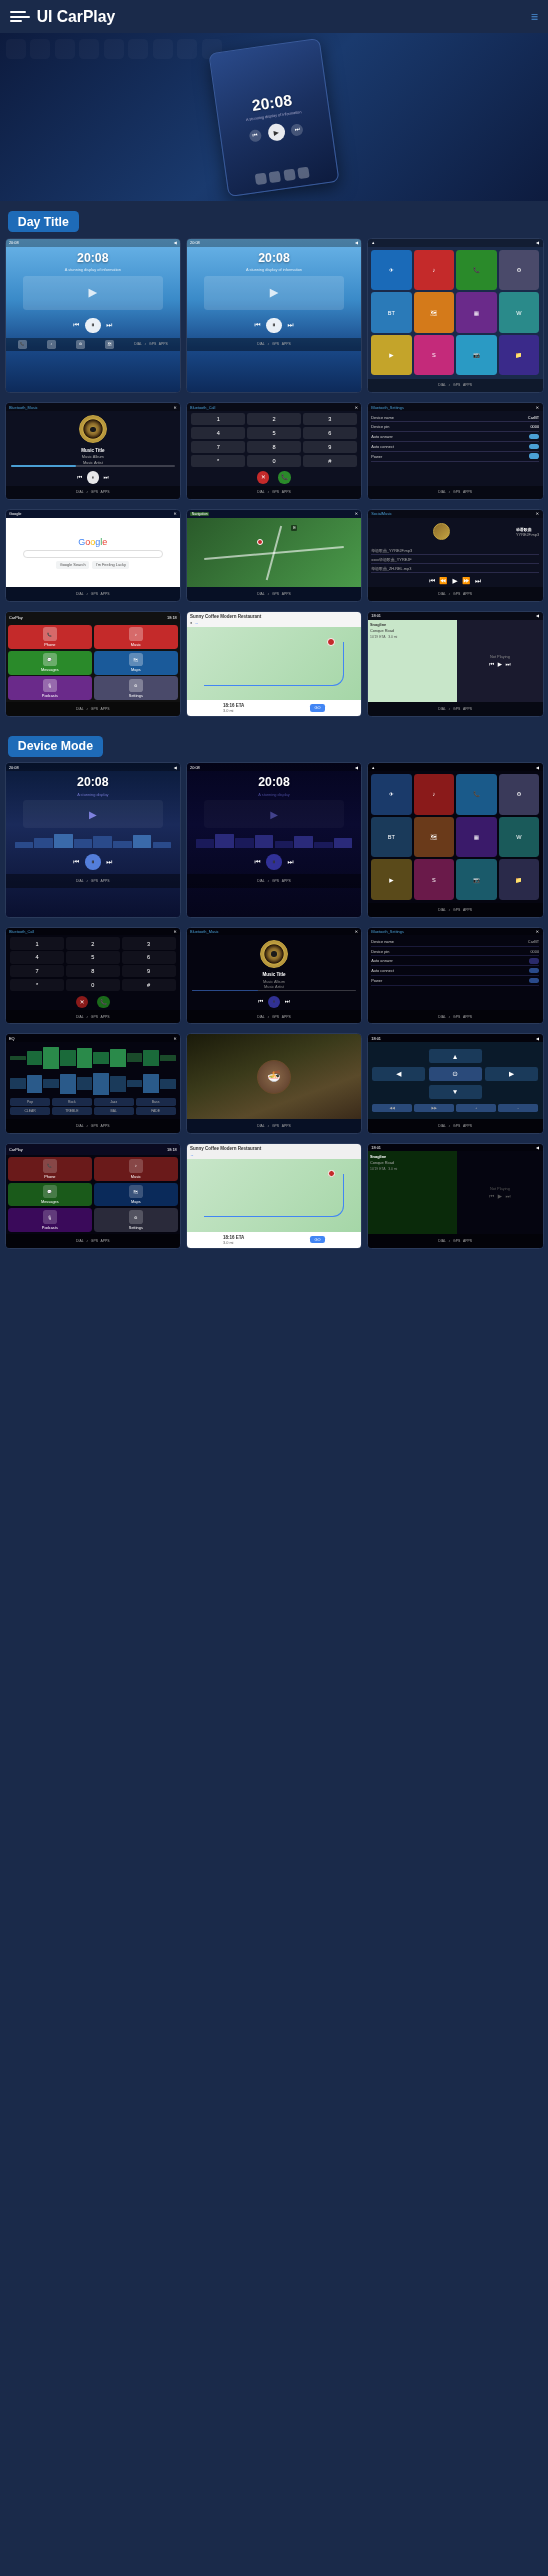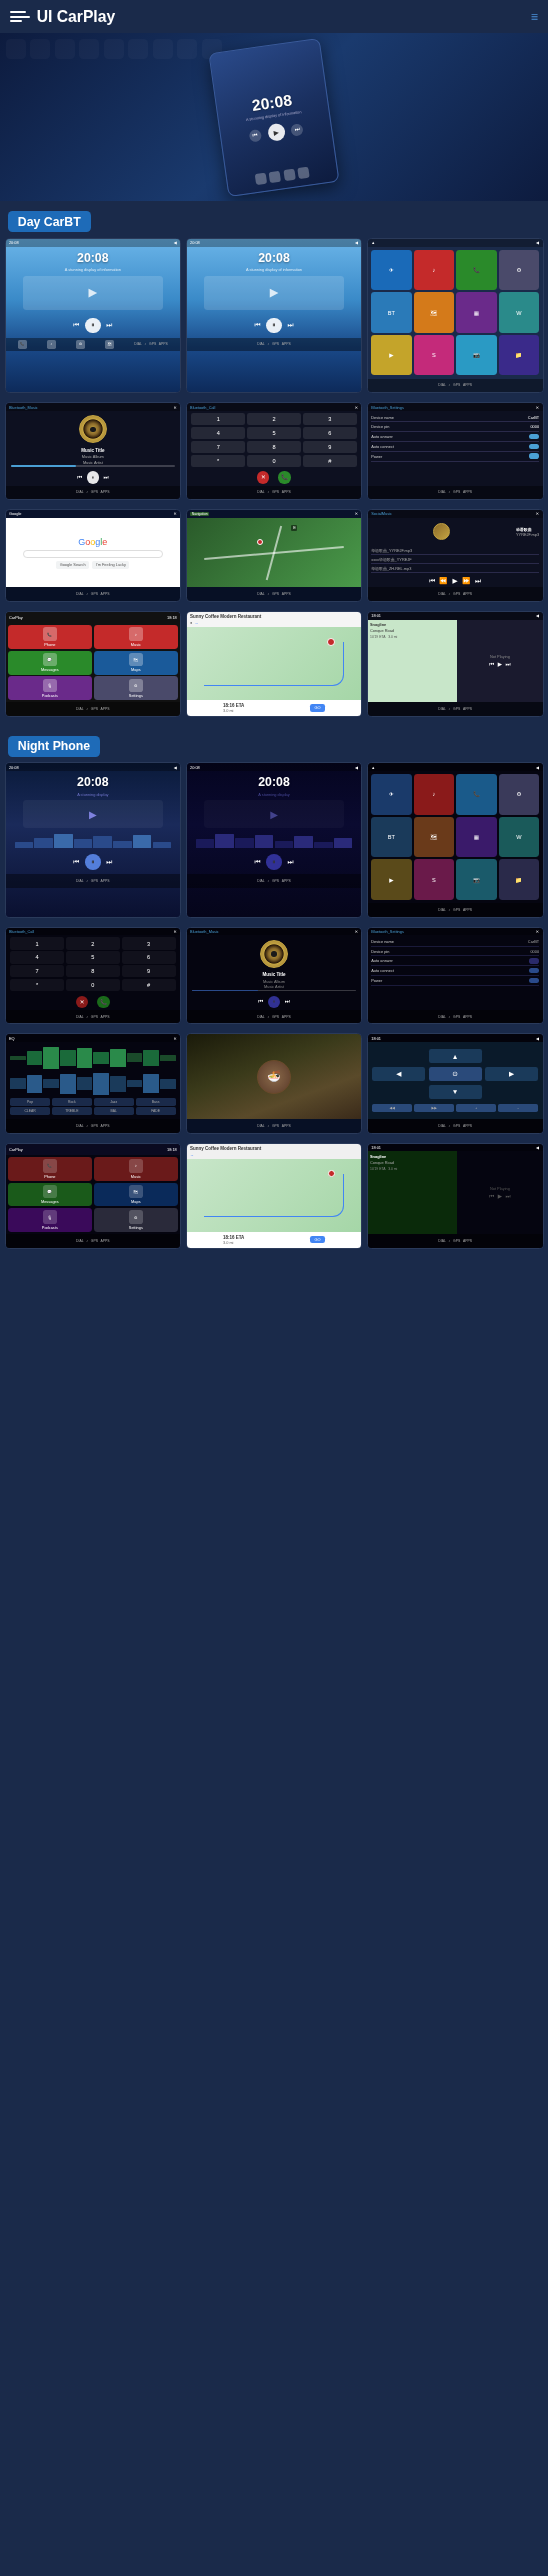--- a/index.html
+++ b/index.html
@@ -429,21 +429,21 @@
     <div class="hero-icons-row">
       <div class="hero-icon-dot"></div>
       <div class="hero-icon-dot"></div>
       <div class="hero-icon-dot"></div>
       <div class="hero-icon-dot"></div>
     </div>
   </div>
 </div>
 
 <div>
-  <span class="section-label">Day CarBT</span>
+  <span class="section-label">Day Title</span>
 </div>
 
 <div class="screenshots-grid">
 
   <div class="screen-card">
     <div class="sim-screen" style="background:linear-gradient(180deg,#6ab4e8 0%,#3a8ac8 40%,#1a4a8a 70%,#0d2a5a 100%);">
       <div class="sim-status-bar">
         <span>20:08</span>
           <span>◀</span>
       </div>
@@ -773,21 +773,21 @@
         </div>
       </div>
       <div class="sim-bottom-bar">
         <span style="font-size:3.4px;color:#aaa;">DIAL &nbsp; ♪ &nbsp; GPS &nbsp; APPS</span>
       </div>
     </div>
   </div>
 </div>
 
 <div>
-  <span class="section-label">Night Phone</span>
+  <span class="section-label">Device Mode</span>
 </div>
 
 <div class="screenshots-grid">
 
   <div class="screen-card">
     <div class="sim-screen" style="background:linear-gradient(180deg,#0a1a3a 0%,#1a2a5a 40%,#0a1030 100%);">
       <div class="sim-status-bar">
         <span>20:08</span>
           <span>◀</span>
       </div>

